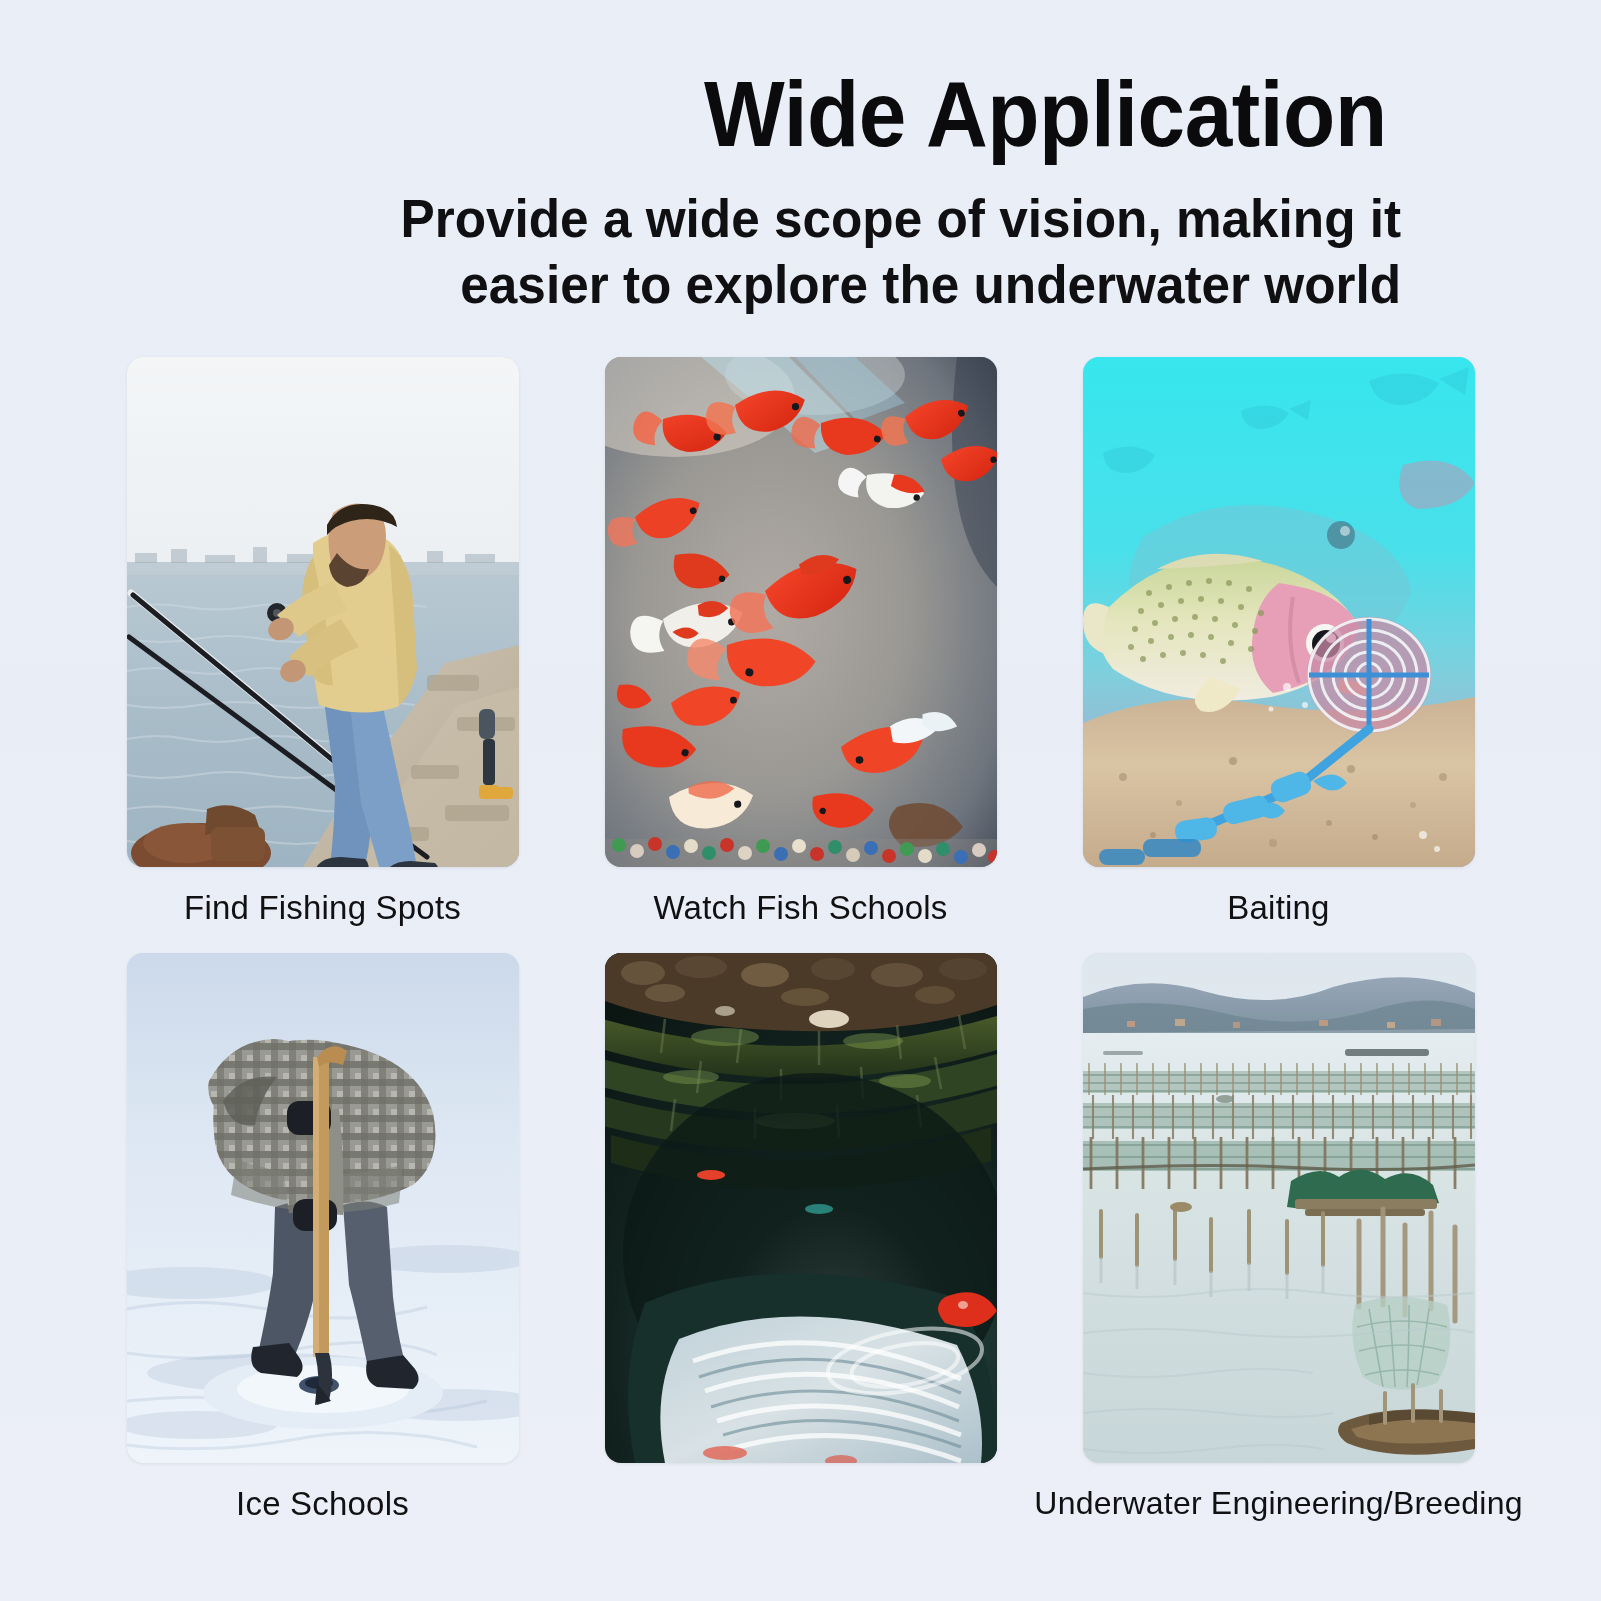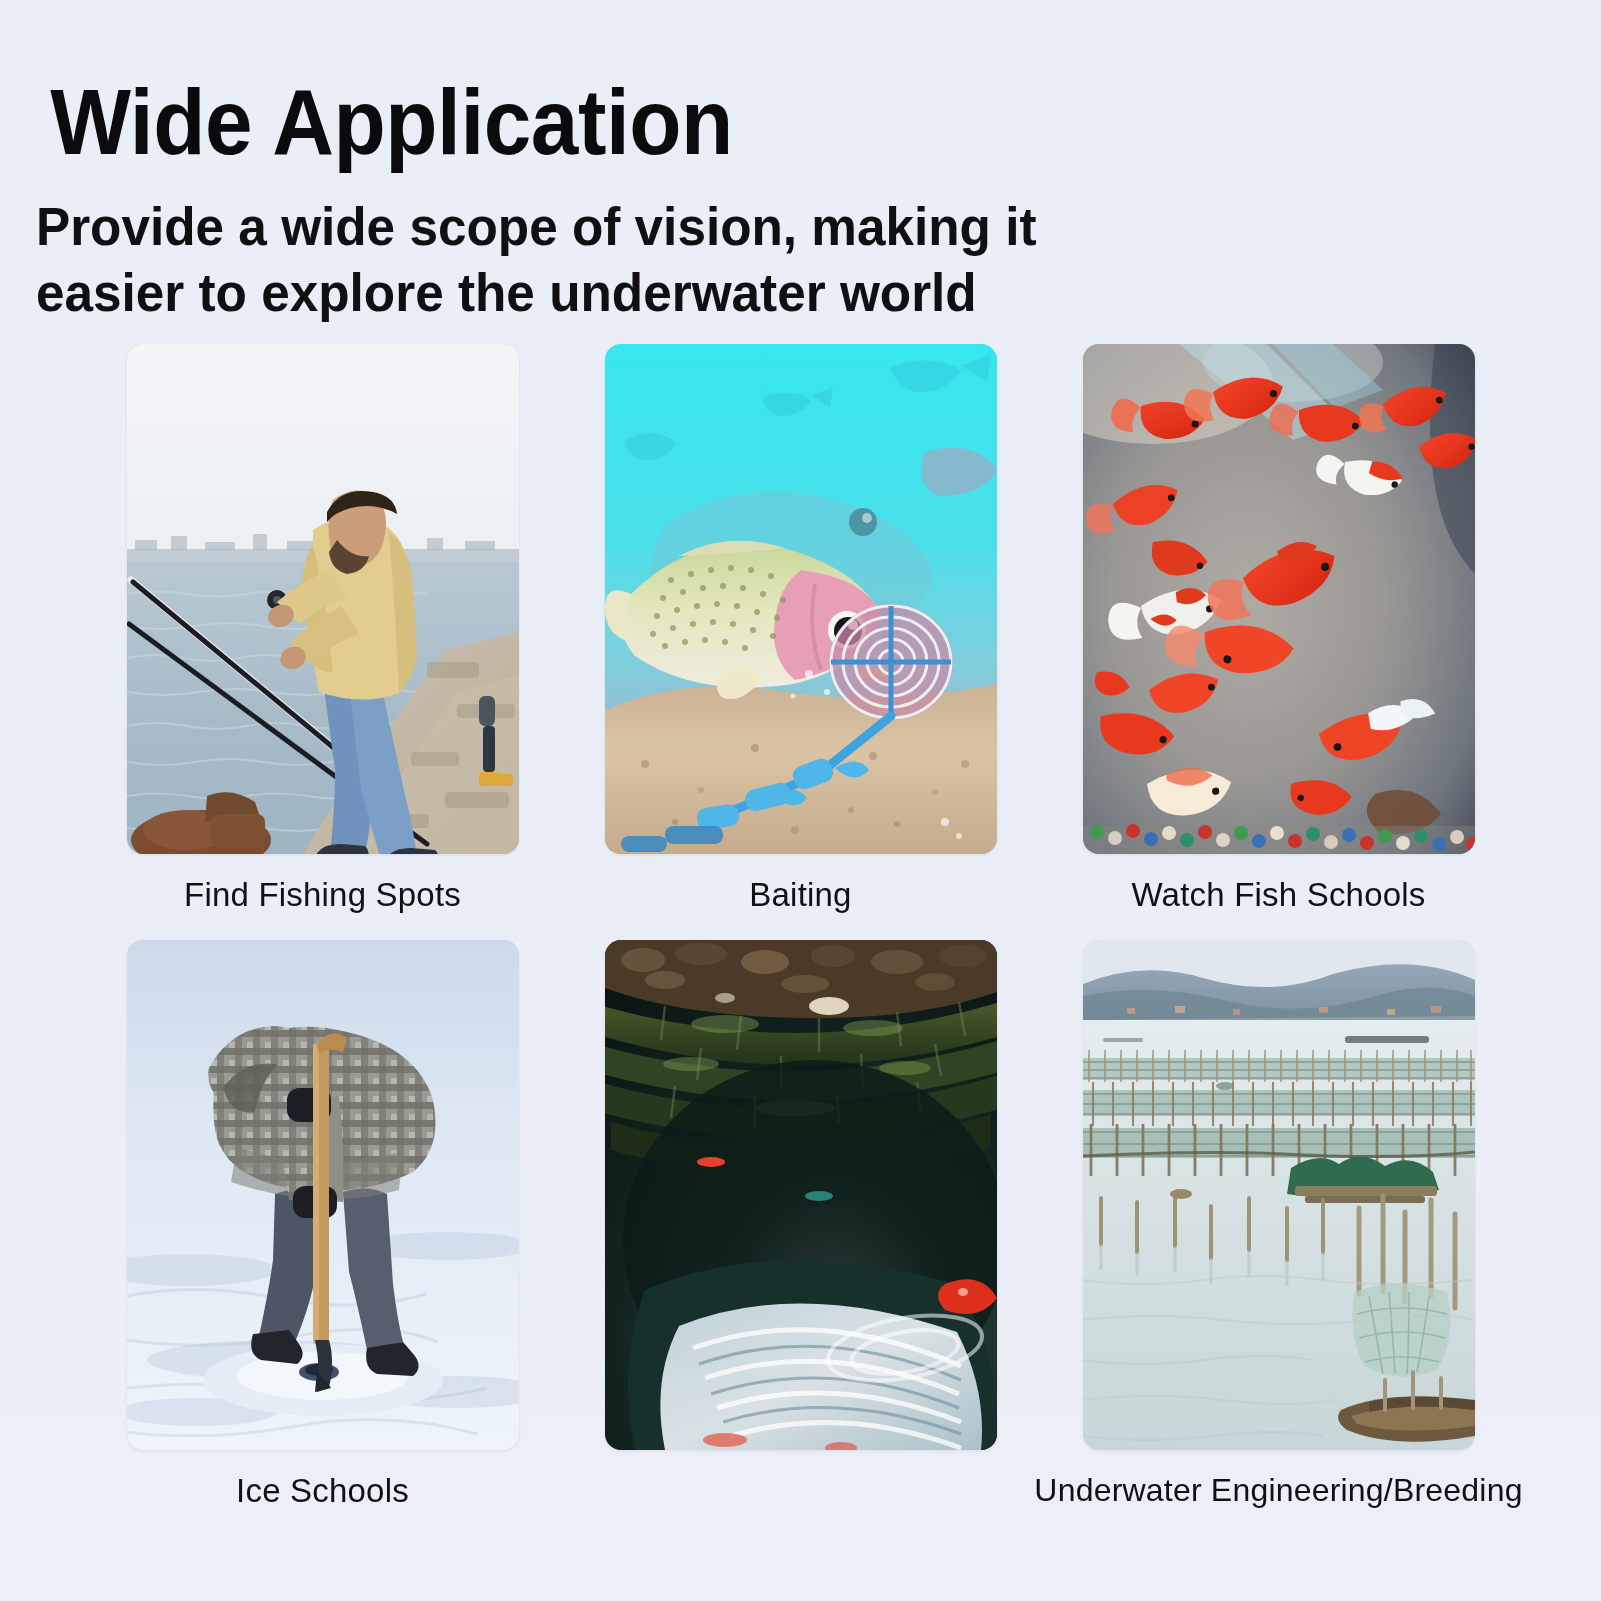--- a/index.html
+++ b/index.html
@@ -16,24 +16,24 @@
   #page {
     position: relative;
     width: 1601px;
     height: 1601px;
     background: linear-gradient(180deg, #eaeef7 0%, #e9edf6 45%, #eceff7 100%);
   }
 
   
   .header {
     position: absolute;
-    top: 8px;
+    top: 0;
     left: 0;
     width: 1437px;
-    text-align: left;
+    text-align: right;
   }
   .title {
     margin: 0;
     padding-top: 68px;
     font-family: "Liberation Sans Narrow", "Liberation Sans", sans-serif;
     font-size: 92px;
     font-weight: 700;
     letter-spacing: -0.5px;
     line-height: 1.0;
     color: #0b0b0d;
@@ -48,21 +48,21 @@
     line-height: 1.22;
     color: #101013;
     transform: scaleX(0.95);
   }
   .subtitle span { display: block; }
 
   
   .grid {
     position: absolute;
     left: 0;
-    top: 344px;
+    top: 357px;
     width: 1601px;
   }
   .row {
     display: flex;
     justify-content: center;
     gap: 86px;
   }
   .row2 { margin-top: 26px; }
 
   .cell {
@@ -211,20 +211,171 @@
 
               <path d="M206 156 q24 -18 44 -2 q12 12 8 36 q-4 26 -24 32 q-22 4 -30 -16 q-6 -30 2 -50 Z" fill="#cb9d79"></path>
 
               <path d="M210 196 q14 18 32 16 q-4 16 -22 18 q-16 -4 -18 -22 Z" fill="#5b4331"></path>
 
               <path d="M200 168 q14 -26 46 -20 q22 4 24 22 q-22 -12 -46 -6 q-16 4 -24 14 Z" fill="#2e2418"></path>
             </g>
           </svg>
         </div>
         <div class="caption">Find Fishing Spots</div>
+      </div>
+
+      <div class="cell">
+        <div class="photo">
+          <svg viewBox="0 0 392 510" preserveAspectRatio="none" aria-hidden="true">
+            <defs>
+              <radialGradient id="g3bg" cx="0.42" cy="0.5" r="0.78">
+                <stop offset="0" stop-color="#b0aaa4"></stop>
+                <stop offset="0.45" stop-color="#9a9894"></stop>
+                <stop offset="0.8" stop-color="#6e757e"></stop>
+                <stop offset="1" stop-color="#434b58"></stop>
+              </radialGradient>
+              <linearGradient id="g3red" x1="0" y1="0" x2="1" y2="1">
+                <stop offset="0" stop-color="#f4452a"></stop>
+                <stop offset="1" stop-color="#d4240f"></stop>
+              </linearGradient>
+            </defs>
+            <rect x="0" y="0" width="392" height="510" fill="url(#g3bg)"></rect>
+
+            <ellipse cx="70" cy="40" rx="120" ry="60" fill="#d8d2c6" opacity="0.55"></ellipse>
+            <ellipse cx="210" cy="18" rx="90" ry="40" fill="#cfd6d8" opacity="0.4"></ellipse>
+
+            <path d="M96 0 L184 0 L262 78 L210 96 Z" fill="#b9ddea" opacity="0.5"></path>
+            <path d="M190 0 L250 0 L300 46 L252 64 Z" fill="#9fd3e6" opacity="0.4"></path>
+
+            <path d="M392 0 L392 230 q-60 -60 -40 -230 Z" fill="#2f3846" opacity="0.45"></path>
+
+            <g>
+
+              <g transform="translate(58,62) rotate(12) scale(1.05)">
+                <path d="M0 0 q34 -20 62 0 q-8 22 -34 26 q-26 0 -28 -26 Z" fill="url(#g3red)"></path>
+                <path d="M0 2 q-22 -14 -26 6 q-2 22 24 18 q-6 -12 2 -24 Z" fill="#ef6c4c" opacity="0.9"></path>
+                <circle cx="54" cy="6" r="3.4" fill="#16181c"></circle>
+              </g>
+              <g transform="translate(130,48) rotate(-6)">
+                <path d="M0 0 q40 -22 70 2 q-10 24 -38 28 q-30 0 -32 -30 Z" fill="url(#g3red)"></path>
+                <path d="M0 2 q-26 -16 -30 6 q-2 24 28 20 q-6 -14 2 -26 Z" fill="#f07552" opacity="0.85"></path>
+                <circle cx="60" cy="8" r="3.6" fill="#16181c"></circle>
+              </g>
+              <g transform="translate(216,66) rotate(8)">
+                <path d="M0 0 q38 -20 66 2 q-10 22 -36 26 q-28 0 -30 -28 Z" fill="#e8391f"></path>
+                <path d="M0 2 q-24 -14 -28 6 q-2 22 26 18 q-6 -12 2 -24 Z" fill="#ef6c4c" opacity="0.8"></path>
+                <circle cx="58" cy="8" r="3.4" fill="#16181c"></circle>
+              </g>
+              <g transform="translate(300,60) rotate(-12)">
+                <path d="M0 0 q36 -20 64 2 q-10 22 -34 26 q-28 0 -30 -28 Z" fill="url(#g3red)"></path>
+                <path d="M0 2 q-22 -14 -26 6 q-2 22 24 18 q-6 -12 2 -24 Z" fill="#f07552" opacity="0.85"></path>
+                <circle cx="56" cy="8" r="3.4" fill="#16181c"></circle>
+              </g>
+
+              <g transform="translate(262,118) rotate(16)">
+                <path d="M0 0 q34 -18 60 2 q-8 20 -32 24 q-26 0 -28 -26 Z" fill="#f3f3f0"></path>
+                <path d="M0 2 q-22 -12 -26 6 q-2 20 24 16 q-6 -10 2 -22 Z" fill="#ffffff" opacity="0.9"></path>
+                <path d="M26 -8 q20 -6 34 8 q-16 10 -34 4 Z" fill="#e8391f"></path>
+                <circle cx="54" cy="8" r="3.2" fill="#16181c"></circle>
+              </g>
+              <g transform="translate(336,102) rotate(-8)">
+                <path d="M0 0 q34 -18 58 2 q-8 20 -30 24 q-26 0 -28 -26 Z" fill="url(#g3red)"></path>
+                <circle cx="52" cy="8" r="3.2" fill="#16181c"></circle>
+              </g>
+
+              <g transform="translate(30,160) rotate(-14)">
+                <path d="M0 0 q38 -20 66 2 q-10 22 -36 26 q-28 0 -30 -28 Z" fill="#ec4125"></path>
+                <path d="M0 2 q-26 -14 -30 6 q-2 22 26 18 q-6 -12 4 -24 Z" fill="#f2765a" opacity="0.8"></path>
+                <circle cx="58" cy="8" r="3.4" fill="#16181c"></circle>
+              </g>
+              <g transform="translate(70,198) rotate(18)">
+                <path d="M0 0 q32 -18 58 2 q-8 20 -32 24 q-24 0 -26 -26 Z" fill="#e03a1e"></path>
+                <circle cx="52" cy="8" r="3.2" fill="#16181c"></circle>
+              </g>
+
+              <g transform="translate(58,262) rotate(-6)">
+                <path d="M0 0 q46 -24 80 2 q-12 26 -44 30 q-34 0 -36 -32 Z" fill="#f1efe9"></path>
+                <path d="M0 2 q-30 -18 -34 8 q-2 26 32 22 q-8 -16 2 -30 Z" fill="#fafaf7" opacity="0.95"></path>
+                <path d="M36 -10 q18 -8 30 6 q-14 12 -30 4 Z" fill="#e03a1e"></path>
+                <path d="M8 14 q16 -8 26 4 q-12 10 -26 -4 Z" fill="#e03a1e"></path>
+                <circle cx="68" cy="10" r="3.6" fill="#16181c"></circle>
+              </g>
+
+              <g transform="translate(160,234) rotate(-16)">
+                <path d="M0 0 q54 -28 94 4 q-12 30 -52 34 q-40 0 -42 -38 Z" fill="url(#g3red)"></path>
+                <path d="M0 4 q-34 -20 -40 8 q-2 30 38 26 q-10 -18 2 -34 Z" fill="#f2765a" opacity="0.85"></path>
+                <path d="M40 -16 q24 -10 40 6 q-20 14 -40 4 Z" fill="#e03a1e"></path>
+                <circle cx="82" cy="12" r="4" fill="#16181c"></circle>
+              </g>
+              <g transform="translate(122,288) rotate(8)">
+                <path d="M0 0 q52 -26 90 4 q-12 28 -50 32 q-38 0 -40 -36 Z" fill="#f04527"></path>
+                <path d="M0 4 q-32 -18 -38 8 q-2 28 36 24 q-10 -16 2 -32 Z" fill="#f68a6c" opacity="0.8"></path>
+                <circle cx="26" cy="24" r="4" fill="#16181c"></circle>
+              </g>
+
+              <g transform="translate(18,372) rotate(14)">
+                <path d="M0 0 q44 -22 76 2 q-10 26 -42 28 q-32 0 -34 -30 Z" fill="#e8391f"></path>
+                <circle cx="66" cy="8" r="3.6" fill="#16181c"></circle>
+              </g>
+              <g transform="translate(66,346) rotate(-10)">
+                <path d="M0 0 q40 -20 70 2 q-10 24 -38 26 q-30 0 -32 -28 Z" fill="#f04527"></path>
+                <circle cx="62" cy="8" r="3.4" fill="#16181c"></circle>
+              </g>
+              <g transform="translate(14,328) rotate(22)">
+                <path d="M0 0 q20 -12 36 2 q-6 14 -20 16 q-16 0 -16 -18 Z" fill="#e8391f"></path>
+              </g>
+
+              <g transform="translate(236,390) rotate(-10)">
+                <path d="M0 0 q48 -24 84 2 q-12 28 -46 30 q-36 0 -38 -32 Z" fill="#ef4526"></path>
+                <path d="M52 -12 q30 -12 48 10 q-24 16 -48 6 Z" fill="#f2f6f8"></path>
+                <path d="M86 -18 q24 -4 32 18 q-26 6 -34 -8 Z" fill="#eaf2f6"></path>
+                <circle cx="16" cy="16" r="3.8" fill="#16181c"></circle>
+              </g>
+              <g transform="translate(208,440) rotate(10)">
+                <path d="M0 0 q36 -18 62 2 q-10 22 -34 24 q-28 0 -28 -26 Z" fill="#e8391f"></path>
+                <circle cx="12" cy="12" r="3.2" fill="#16181c"></circle>
+              </g>
+
+              <g transform="translate(64,440) rotate(-4)">
+                <path d="M0 0 q48 -24 84 4 q-12 28 -46 30 q-36 0 -38 -34 Z" fill="#f7ebd8"></path>
+                <path d="M20 -8 q26 -12 46 4 q-22 16 -46 2 Z" fill="#ef6c4c" opacity="0.8"></path>
+                <circle cx="68" cy="12" r="3.6" fill="#16181c"></circle>
+              </g>
+
+              <path d="M292 450 q42 -14 66 20 q-22 26 -62 18 q-22 -20 -4 -38 Z" fill="#6e4a33" opacity="0.85"></path>
+            </g>
+
+            <g>
+              <rect x="0" y="482" width="392" height="28" fill="#8f8a84" opacity="0.35"></rect>
+              <circle cx="14" cy="488" r="7" fill="#3f9a52"></circle>
+                <circle cx="32" cy="494" r="7" fill="#d8ccc0"></circle>
+              <circle cx="50" cy="487" r="7" fill="#c8342a"></circle>
+                <circle cx="68" cy="495" r="7" fill="#3b6fb5"></circle>
+              <circle cx="86" cy="489" r="7" fill="#e4dcc8"></circle>
+                <circle cx="104" cy="496" r="7" fill="#2f8f6a"></circle>
+              <circle cx="122" cy="488" r="7" fill="#c8342a"></circle>
+                <circle cx="140" cy="496" r="7" fill="#ded3c2"></circle>
+              <circle cx="158" cy="489" r="7" fill="#3f9a52"></circle>
+                <circle cx="176" cy="497" r="7" fill="#3b6fb5"></circle>
+              <circle cx="194" cy="489" r="7" fill="#e8e0cd"></circle>
+                <circle cx="212" cy="497" r="7" fill="#c8342a"></circle>
+              <circle cx="230" cy="490" r="7" fill="#2f8f6a"></circle>
+                <circle cx="248" cy="498" r="7" fill="#d6cbb8"></circle>
+              <circle cx="266" cy="491" r="7" fill="#3b6fb5"></circle>
+                <circle cx="284" cy="499" r="7" fill="#c8342a"></circle>
+              <circle cx="302" cy="492" r="7" fill="#3f9a52"></circle>
+                <circle cx="320" cy="499" r="7" fill="#e4dcc8"></circle>
+              <circle cx="338" cy="492" r="7" fill="#2f8f6a"></circle>
+                <circle cx="356" cy="500" r="7" fill="#3b6fb5"></circle>
+              <circle cx="374" cy="493" r="7" fill="#d8ccc0"></circle>
+                <circle cx="390" cy="500" r="7" fill="#c8342a"></circle>
+            </g>
+          </svg>
+        </div>
+        <div class="caption">Watch Fish Schools</div>
       </div>
 
       <div class="cell">
         <div class="photo">
           <svg viewBox="0 0 392 510" preserveAspectRatio="none" aria-hidden="true">
             <defs>
               <linearGradient id="g2w" x1="0" y1="0" x2="0" y2="1">
                 <stop offset="0" stop-color="#37e6ee"></stop>
                 <stop offset="0.38" stop-color="#49e0ea"></stop>
                 <stop offset="0.62" stop-color="#7fcfdd"></stop>
@@ -362,171 +513,20 @@
               <circle cx="204" cy="330" r="4"></circle>
                 <circle cx="222" cy="348" r="3"></circle>
                 <circle cx="188" cy="352" r="2.5"></circle>
               <circle cx="340" cy="478" r="4"></circle>
                 <circle cx="354" cy="492" r="3"></circle>
             </g>
           </svg>
         </div>
         <div class="caption">Baiting</div>
       </div>
-
-      <div class="cell">
-        <div class="photo">
-          <svg viewBox="0 0 392 510" preserveAspectRatio="none" aria-hidden="true">
-            <defs>
-              <radialGradient id="g3bg" cx="0.42" cy="0.5" r="0.78">
-                <stop offset="0" stop-color="#b0aaa4"></stop>
-                <stop offset="0.45" stop-color="#9a9894"></stop>
-                <stop offset="0.8" stop-color="#6e757e"></stop>
-                <stop offset="1" stop-color="#434b58"></stop>
-              </radialGradient>
-              <linearGradient id="g3red" x1="0" y1="0" x2="1" y2="1">
-                <stop offset="0" stop-color="#f4452a"></stop>
-                <stop offset="1" stop-color="#d4240f"></stop>
-              </linearGradient>
-            </defs>
-            <rect x="0" y="0" width="392" height="510" fill="url(#g3bg)"></rect>
-
-            <ellipse cx="70" cy="40" rx="120" ry="60" fill="#d8d2c6" opacity="0.55"></ellipse>
-            <ellipse cx="210" cy="18" rx="90" ry="40" fill="#cfd6d8" opacity="0.4"></ellipse>
-
-            <path d="M96 0 L184 0 L262 78 L210 96 Z" fill="#b9ddea" opacity="0.5"></path>
-            <path d="M190 0 L250 0 L300 46 L252 64 Z" fill="#9fd3e6" opacity="0.4"></path>
-
-            <path d="M392 0 L392 230 q-60 -60 -40 -230 Z" fill="#2f3846" opacity="0.45"></path>
-
-            <g>
-
-              <g transform="translate(58,62) rotate(12) scale(1.05)">
-                <path d="M0 0 q34 -20 62 0 q-8 22 -34 26 q-26 0 -28 -26 Z" fill="url(#g3red)"></path>
-                <path d="M0 2 q-22 -14 -26 6 q-2 22 24 18 q-6 -12 2 -24 Z" fill="#ef6c4c" opacity="0.9"></path>
-                <circle cx="54" cy="6" r="3.4" fill="#16181c"></circle>
-              </g>
-              <g transform="translate(130,48) rotate(-6)">
-                <path d="M0 0 q40 -22 70 2 q-10 24 -38 28 q-30 0 -32 -30 Z" fill="url(#g3red)"></path>
-                <path d="M0 2 q-26 -16 -30 6 q-2 24 28 20 q-6 -14 2 -26 Z" fill="#f07552" opacity="0.85"></path>
-                <circle cx="60" cy="8" r="3.6" fill="#16181c"></circle>
-              </g>
-              <g transform="translate(216,66) rotate(8)">
-                <path d="M0 0 q38 -20 66 2 q-10 22 -36 26 q-28 0 -30 -28 Z" fill="#e8391f"></path>
-                <path d="M0 2 q-24 -14 -28 6 q-2 22 26 18 q-6 -12 2 -24 Z" fill="#ef6c4c" opacity="0.8"></path>
-                <circle cx="58" cy="8" r="3.4" fill="#16181c"></circle>
-              </g>
-              <g transform="translate(300,60) rotate(-12)">
-                <path d="M0 0 q36 -20 64 2 q-10 22 -34 26 q-28 0 -30 -28 Z" fill="url(#g3red)"></path>
-                <path d="M0 2 q-22 -14 -26 6 q-2 22 24 18 q-6 -12 2 -24 Z" fill="#f07552" opacity="0.85"></path>
-                <circle cx="56" cy="8" r="3.4" fill="#16181c"></circle>
-              </g>
-
-              <g transform="translate(262,118) rotate(16)">
-                <path d="M0 0 q34 -18 60 2 q-8 20 -32 24 q-26 0 -28 -26 Z" fill="#f3f3f0"></path>
-                <path d="M0 2 q-22 -12 -26 6 q-2 20 24 16 q-6 -10 2 -22 Z" fill="#ffffff" opacity="0.9"></path>
-                <path d="M26 -8 q20 -6 34 8 q-16 10 -34 4 Z" fill="#e8391f"></path>
-                <circle cx="54" cy="8" r="3.2" fill="#16181c"></circle>
-              </g>
-              <g transform="translate(336,102) rotate(-8)">
-                <path d="M0 0 q34 -18 58 2 q-8 20 -30 24 q-26 0 -28 -26 Z" fill="url(#g3red)"></path>
-                <circle cx="52" cy="8" r="3.2" fill="#16181c"></circle>
-              </g>
-
-              <g transform="translate(30,160) rotate(-14)">
-                <path d="M0 0 q38 -20 66 2 q-10 22 -36 26 q-28 0 -30 -28 Z" fill="#ec4125"></path>
-                <path d="M0 2 q-26 -14 -30 6 q-2 22 26 18 q-6 -12 4 -24 Z" fill="#f2765a" opacity="0.8"></path>
-                <circle cx="58" cy="8" r="3.4" fill="#16181c"></circle>
-              </g>
-              <g transform="translate(70,198) rotate(18)">
-                <path d="M0 0 q32 -18 58 2 q-8 20 -32 24 q-24 0 -26 -26 Z" fill="#e03a1e"></path>
-                <circle cx="52" cy="8" r="3.2" fill="#16181c"></circle>
-              </g>
-
-              <g transform="translate(58,262) rotate(-6)">
-                <path d="M0 0 q46 -24 80 2 q-12 26 -44 30 q-34 0 -36 -32 Z" fill="#f1efe9"></path>
-                <path d="M0 2 q-30 -18 -34 8 q-2 26 32 22 q-8 -16 2 -30 Z" fill="#fafaf7" opacity="0.95"></path>
-                <path d="M36 -10 q18 -8 30 6 q-14 12 -30 4 Z" fill="#e03a1e"></path>
-                <path d="M8 14 q16 -8 26 4 q-12 10 -26 -4 Z" fill="#e03a1e"></path>
-                <circle cx="68" cy="10" r="3.6" fill="#16181c"></circle>
-              </g>
-
-              <g transform="translate(160,234) rotate(-16)">
-                <path d="M0 0 q54 -28 94 4 q-12 30 -52 34 q-40 0 -42 -38 Z" fill="url(#g3red)"></path>
-                <path d="M0 4 q-34 -20 -40 8 q-2 30 38 26 q-10 -18 2 -34 Z" fill="#f2765a" opacity="0.85"></path>
-                <path d="M40 -16 q24 -10 40 6 q-20 14 -40 4 Z" fill="#e03a1e"></path>
-                <circle cx="82" cy="12" r="4" fill="#16181c"></circle>
-              </g>
-              <g transform="translate(122,288) rotate(8)">
-                <path d="M0 0 q52 -26 90 4 q-12 28 -50 32 q-38 0 -40 -36 Z" fill="#f04527"></path>
-                <path d="M0 4 q-32 -18 -38 8 q-2 28 36 24 q-10 -16 2 -32 Z" fill="#f68a6c" opacity="0.8"></path>
-                <circle cx="26" cy="24" r="4" fill="#16181c"></circle>
-              </g>
-
-              <g transform="translate(18,372) rotate(14)">
-                <path d="M0 0 q44 -22 76 2 q-10 26 -42 28 q-32 0 -34 -30 Z" fill="#e8391f"></path>
-                <circle cx="66" cy="8" r="3.6" fill="#16181c"></circle>
-              </g>
-              <g transform="translate(66,346) rotate(-10)">
-                <path d="M0 0 q40 -20 70 2 q-10 24 -38 26 q-30 0 -32 -28 Z" fill="#f04527"></path>
-                <circle cx="62" cy="8" r="3.4" fill="#16181c"></circle>
-              </g>
-              <g transform="translate(14,328) rotate(22)">
-                <path d="M0 0 q20 -12 36 2 q-6 14 -20 16 q-16 0 -16 -18 Z" fill="#e8391f"></path>
-              </g>
-
-              <g transform="translate(236,390) rotate(-10)">
-                <path d="M0 0 q48 -24 84 2 q-12 28 -46 30 q-36 0 -38 -32 Z" fill="#ef4526"></path>
-                <path d="M52 -12 q30 -12 48 10 q-24 16 -48 6 Z" fill="#f2f6f8"></path>
-                <path d="M86 -18 q24 -4 32 18 q-26 6 -34 -8 Z" fill="#eaf2f6"></path>
-                <circle cx="16" cy="16" r="3.8" fill="#16181c"></circle>
-              </g>
-              <g transform="translate(208,440) rotate(10)">
-                <path d="M0 0 q36 -18 62 2 q-10 22 -34 24 q-28 0 -28 -26 Z" fill="#e8391f"></path>
-                <circle cx="12" cy="12" r="3.2" fill="#16181c"></circle>
-              </g>
-
-              <g transform="translate(64,440) rotate(-4)">
-                <path d="M0 0 q48 -24 84 4 q-12 28 -46 30 q-36 0 -38 -34 Z" fill="#f7ebd8"></path>
-                <path d="M20 -8 q26 -12 46 4 q-22 16 -46 2 Z" fill="#ef6c4c" opacity="0.8"></path>
-                <circle cx="68" cy="12" r="3.6" fill="#16181c"></circle>
-              </g>
-
-              <path d="M292 450 q42 -14 66 20 q-22 26 -62 18 q-22 -20 -4 -38 Z" fill="#6e4a33" opacity="0.85"></path>
-            </g>
-
-            <g>
-              <rect x="0" y="482" width="392" height="28" fill="#8f8a84" opacity="0.35"></rect>
-              <circle cx="14" cy="488" r="7" fill="#3f9a52"></circle>
-                <circle cx="32" cy="494" r="7" fill="#d8ccc0"></circle>
-              <circle cx="50" cy="487" r="7" fill="#c8342a"></circle>
-                <circle cx="68" cy="495" r="7" fill="#3b6fb5"></circle>
-              <circle cx="86" cy="489" r="7" fill="#e4dcc8"></circle>
-                <circle cx="104" cy="496" r="7" fill="#2f8f6a"></circle>
-              <circle cx="122" cy="488" r="7" fill="#c8342a"></circle>
-                <circle cx="140" cy="496" r="7" fill="#ded3c2"></circle>
-              <circle cx="158" cy="489" r="7" fill="#3f9a52"></circle>
-                <circle cx="176" cy="497" r="7" fill="#3b6fb5"></circle>
-              <circle cx="194" cy="489" r="7" fill="#e8e0cd"></circle>
-                <circle cx="212" cy="497" r="7" fill="#c8342a"></circle>
-              <circle cx="230" cy="490" r="7" fill="#2f8f6a"></circle>
-                <circle cx="248" cy="498" r="7" fill="#d6cbb8"></circle>
-              <circle cx="266" cy="491" r="7" fill="#3b6fb5"></circle>
-                <circle cx="284" cy="499" r="7" fill="#c8342a"></circle>
-              <circle cx="302" cy="492" r="7" fill="#3f9a52"></circle>
-                <circle cx="320" cy="499" r="7" fill="#e4dcc8"></circle>
-              <circle cx="338" cy="492" r="7" fill="#2f8f6a"></circle>
-                <circle cx="356" cy="500" r="7" fill="#3b6fb5"></circle>
-              <circle cx="374" cy="493" r="7" fill="#d8ccc0"></circle>
-                <circle cx="390" cy="500" r="7" fill="#c8342a"></circle>
-            </g>
-          </svg>
-        </div>
-        <div class="caption">Watch Fish Schools</div>
-      </div>
     </div>
 
     <div class="row row2">
 
       <div class="cell">
         <div class="photo">
           <svg viewBox="0 0 392 510" preserveAspectRatio="none" aria-hidden="true">
             <defs>
               <linearGradient id="g4snow" x1="0" y1="0" x2="0" y2="1">
                 <stop offset="0" stop-color="#ccd9ea"></stop>

